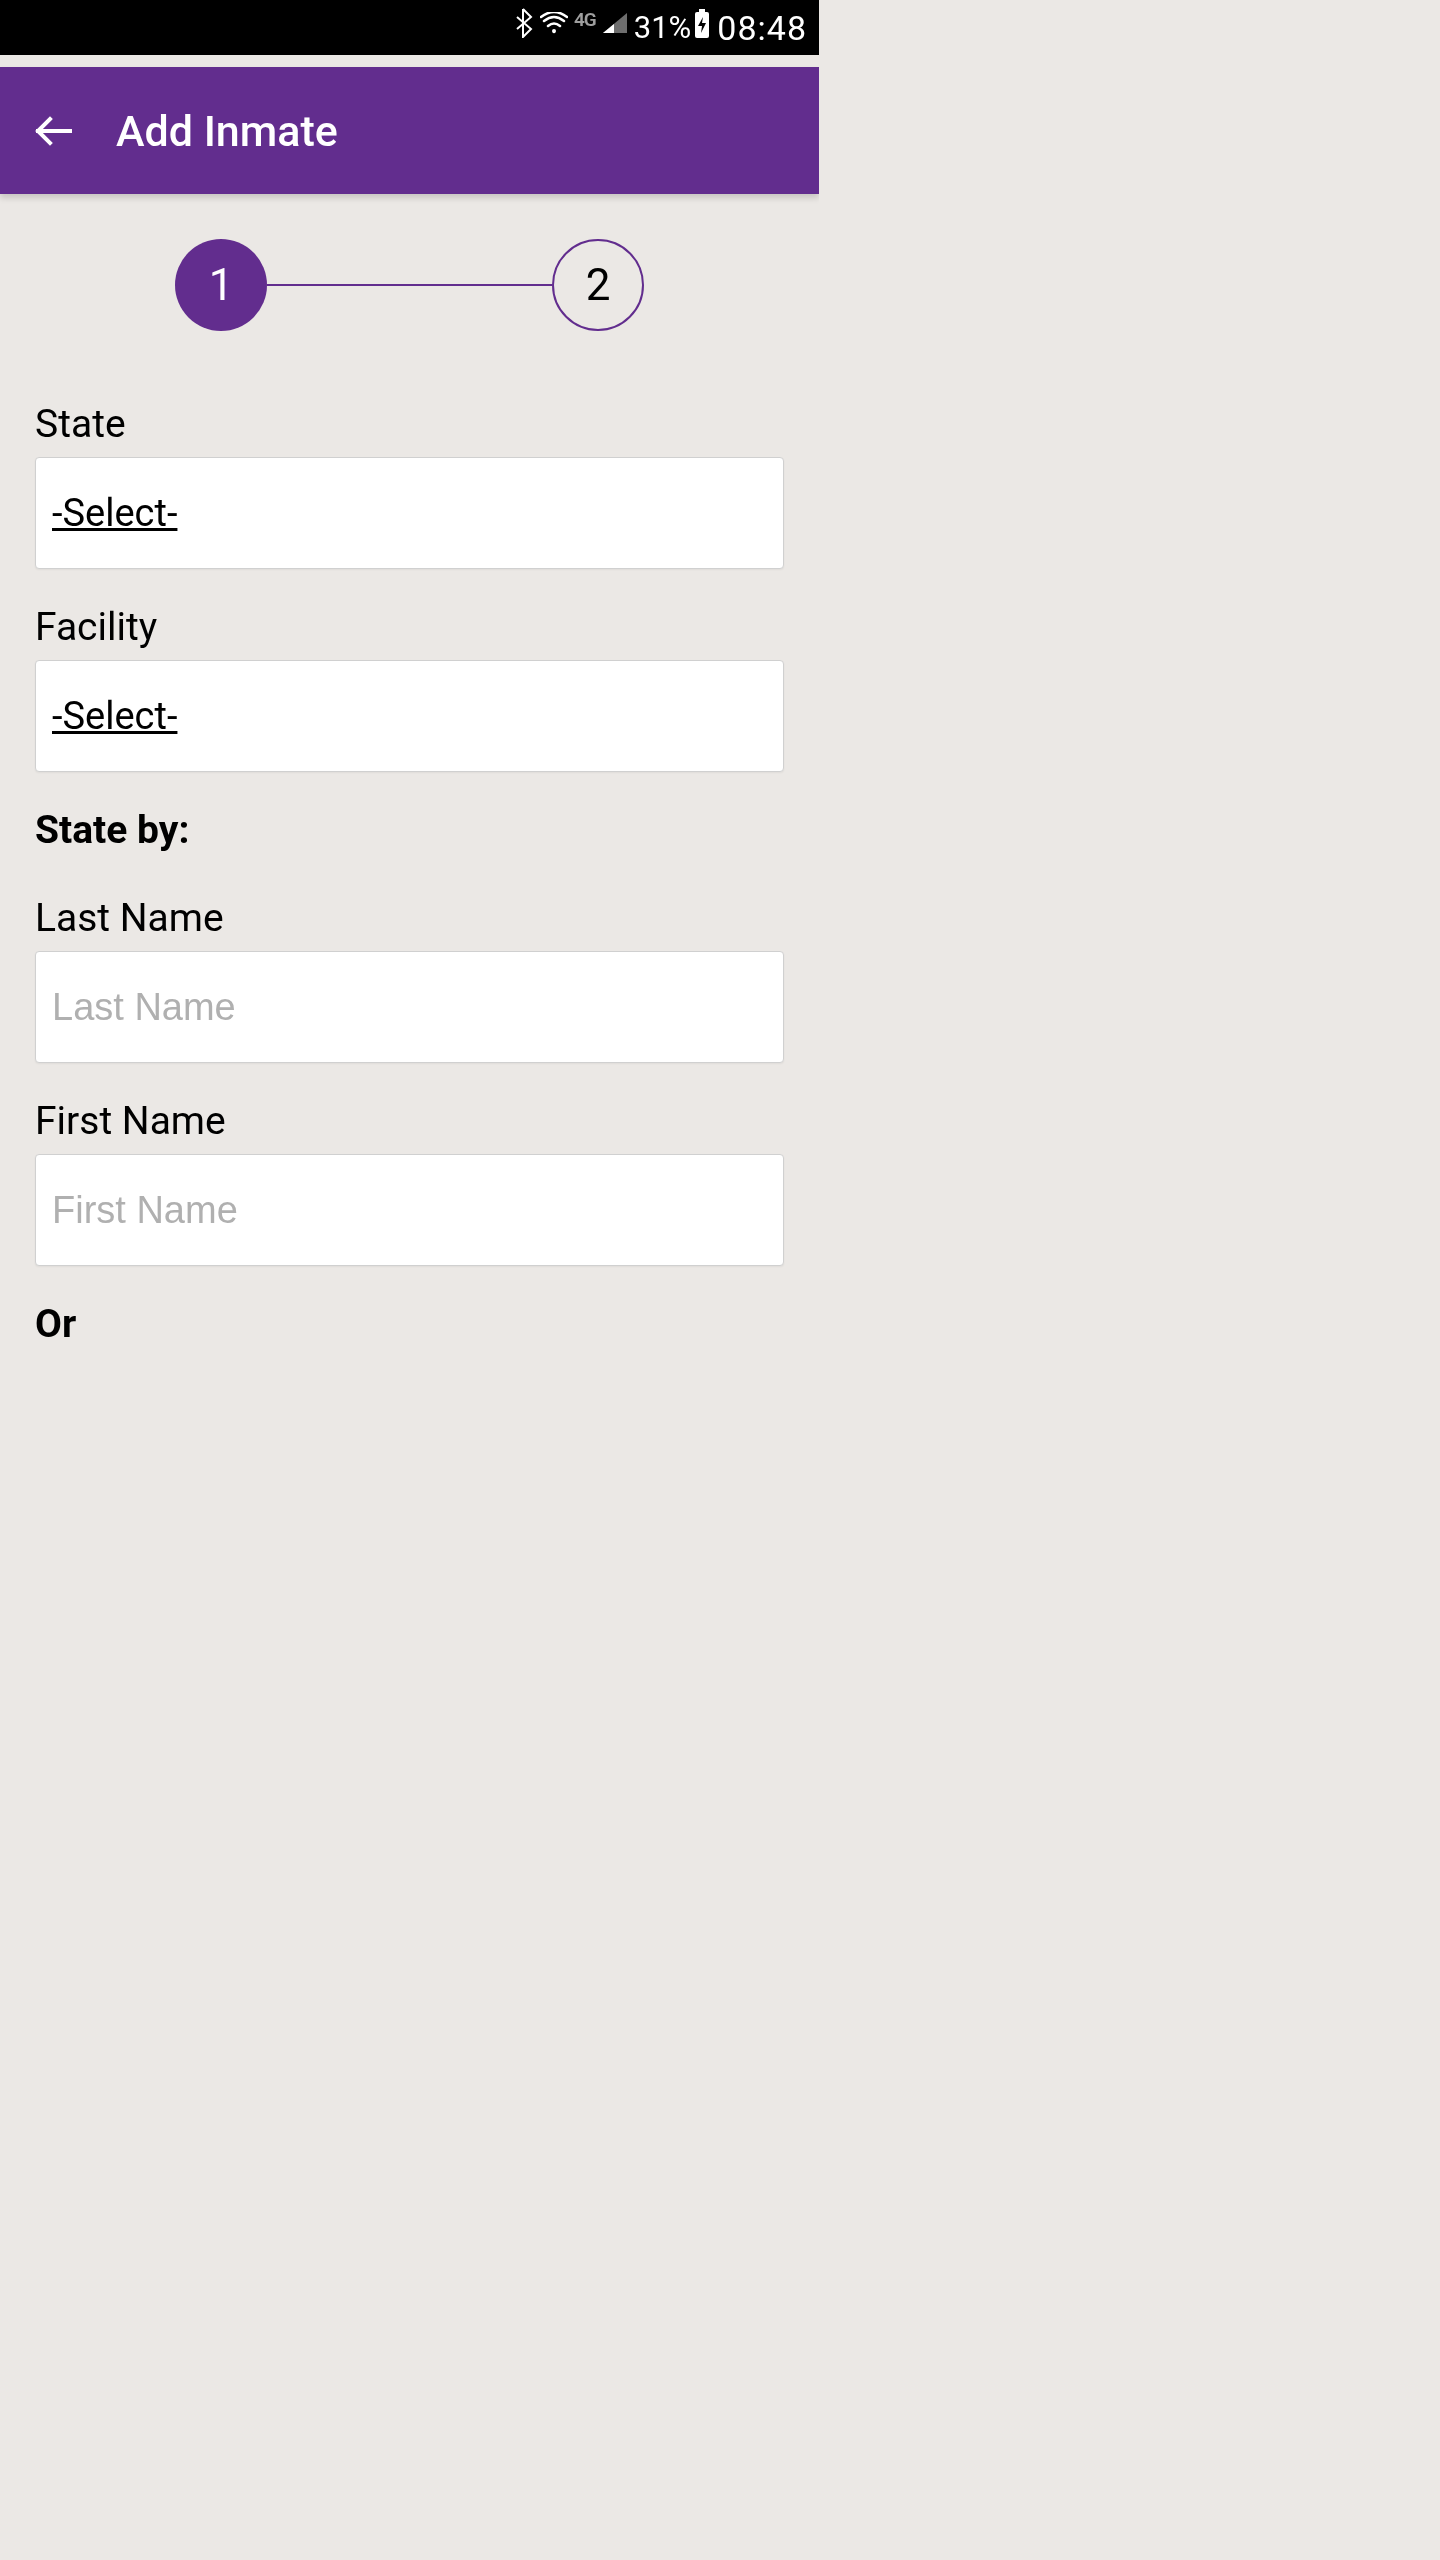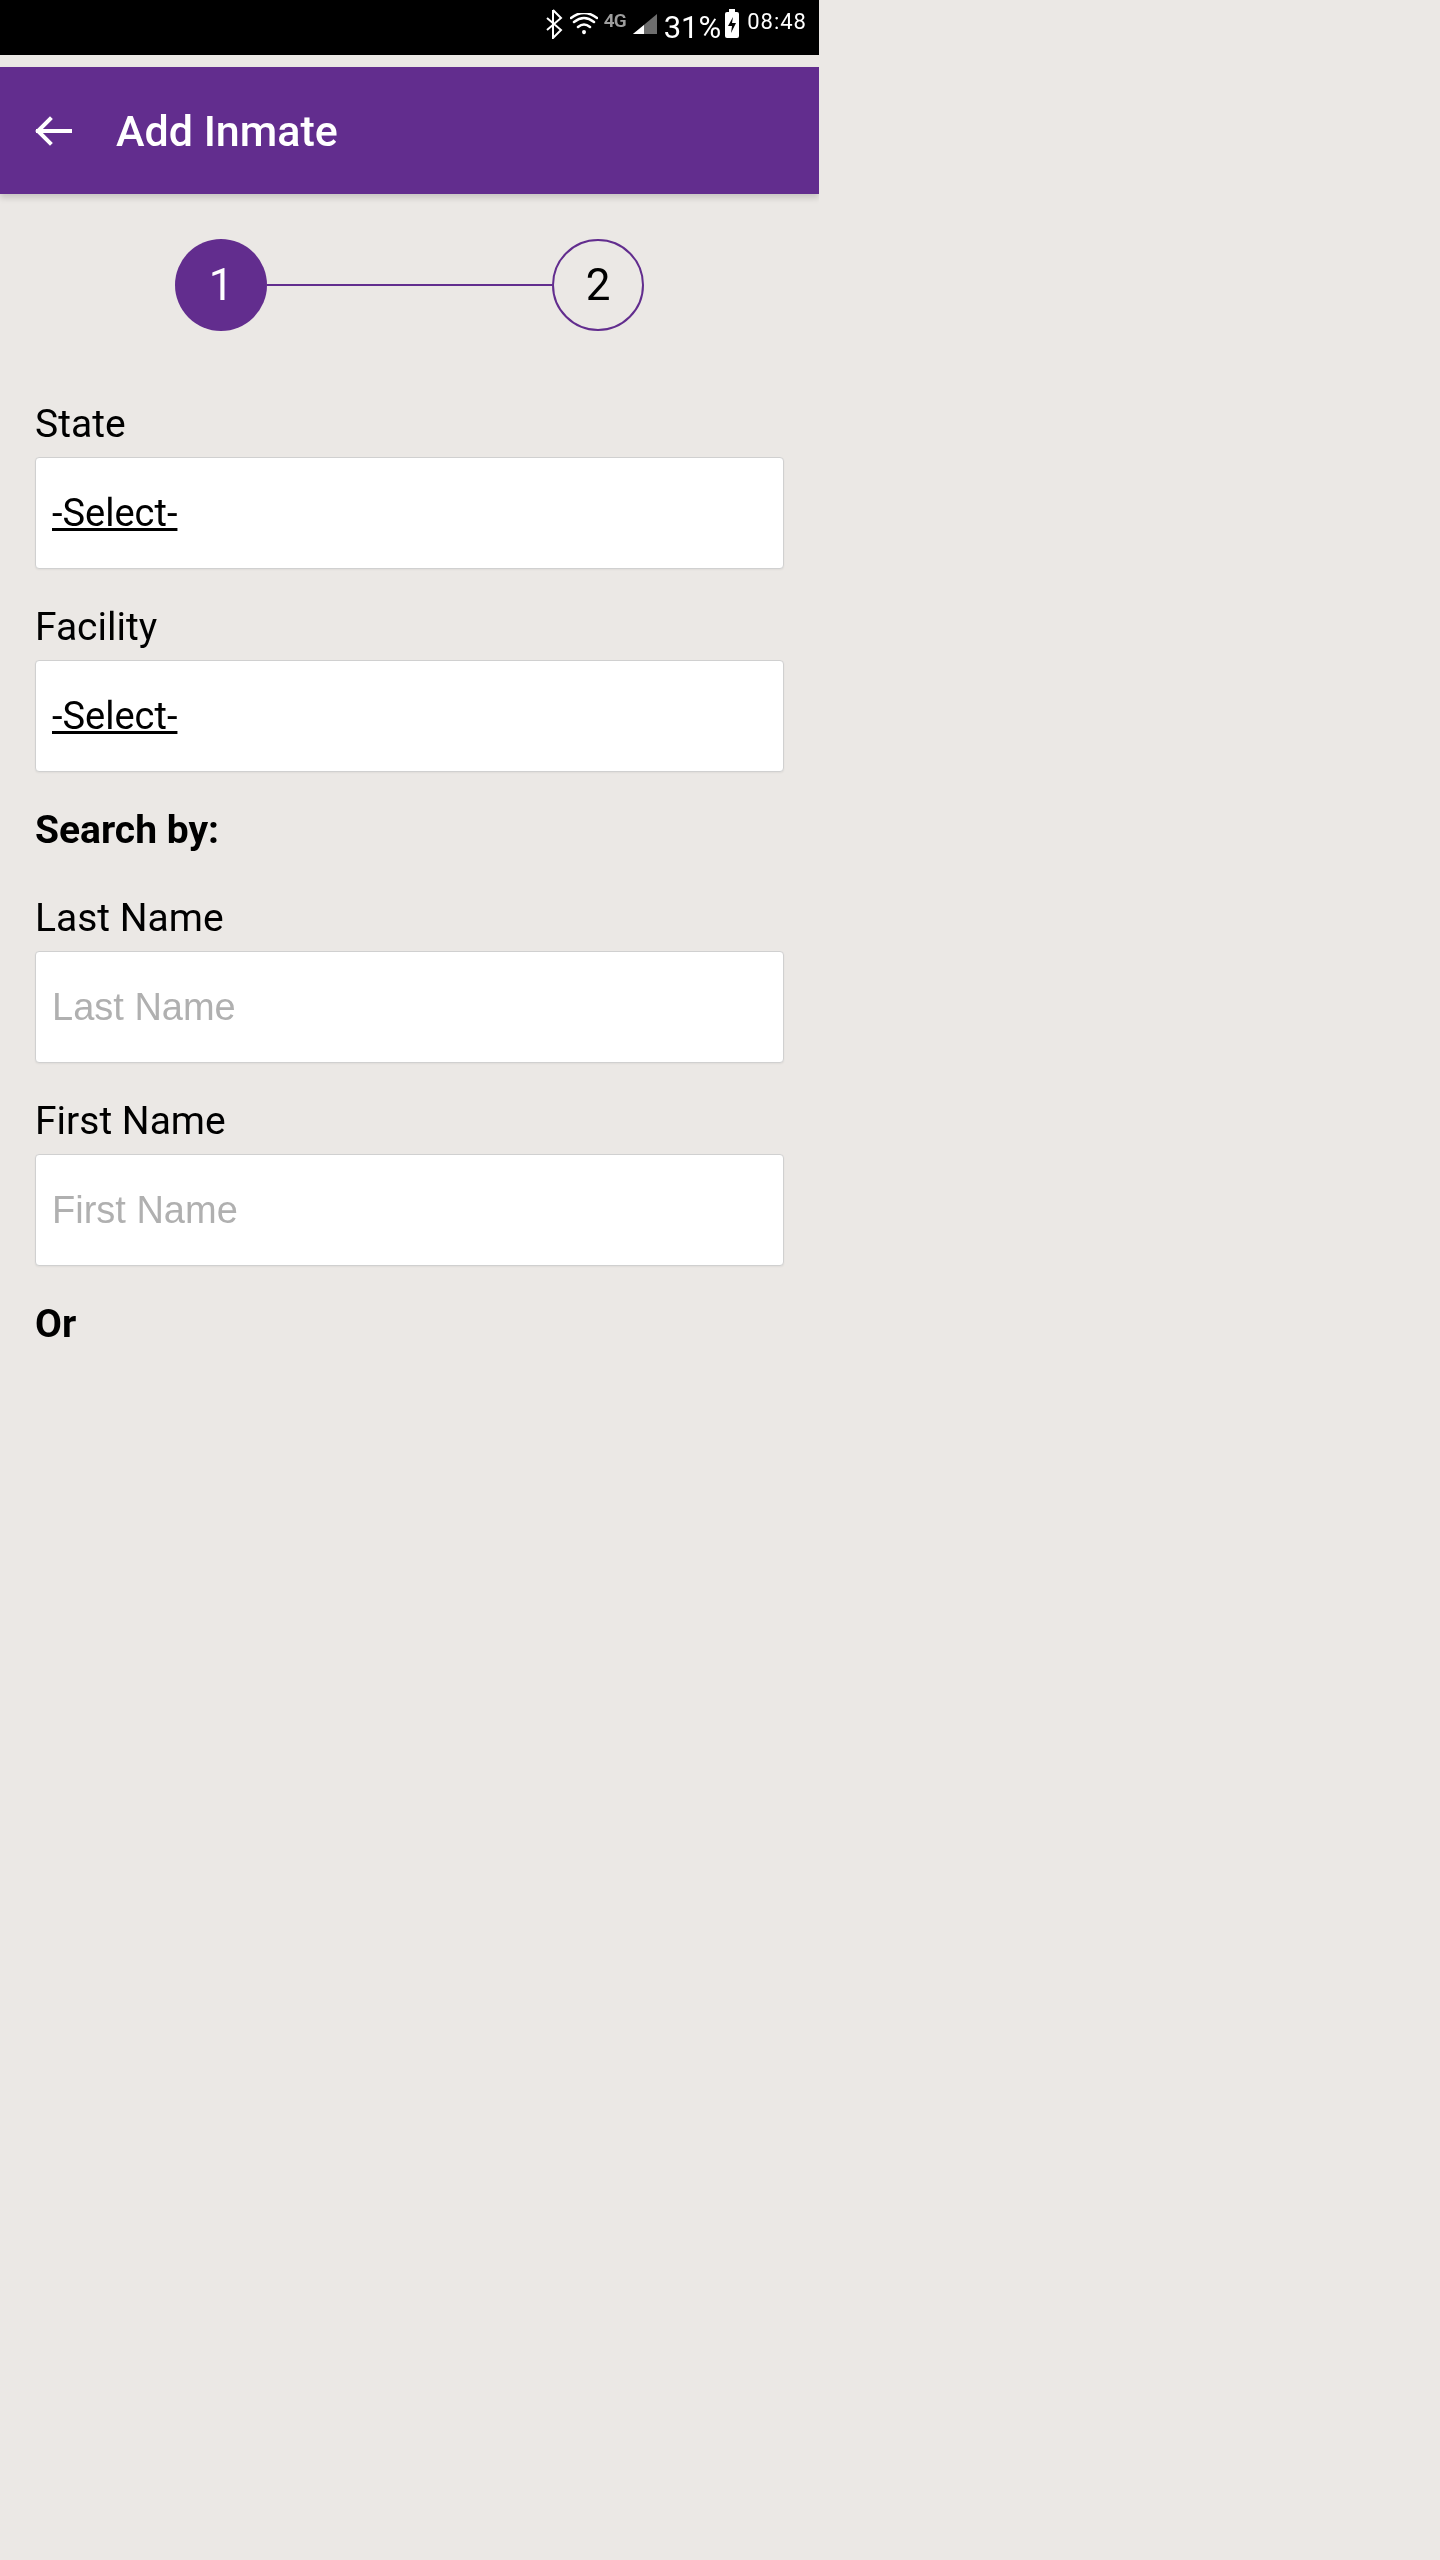--- a/index.html
+++ b/index.html
@@ -24,21 +24,21 @@
       gap: 8px;
     }
     .status-icons {
       display: flex;
       gap: 6px;
       color: #ffffff;
       font-size: 28px;
     }
     .status-time {
       color: #ffffff;
-      font-size: 22px;
+      font-size: 34px;
       font-weight: 400;
       letter-spacing: 1px;
     }
     .status-battery {
       color: #ffffff;
       font-size: 31px;
       font-weight: 400;
       display: flex;
       align-items: center;
       gap: 2px;
@@ -216,21 +216,21 @@
   <div class="field-group">
     <label class="field-label">State</label>
     <div class="select-box">-Select-</div>
   </div>
 
   <div class="field-group">
     <label class="field-label">Facility</label>
     <div class="select-box">-Select-</div>
   </div>
 
-  <div class="section-heading search-by-heading">Search by:</div>
+  <div class="section-heading search-by-heading">State by:</div>
 
   <div class="field-group">
     <label class="field-label">Last Name</label>
     <input type="text" class="text-input" placeholder="Last Name" style="">
   </div>
 
   <div class="field-group">
     <label class="field-label">First Name</label>
     <input type="text" class="text-input" placeholder="First Name" style="">
   </div>

